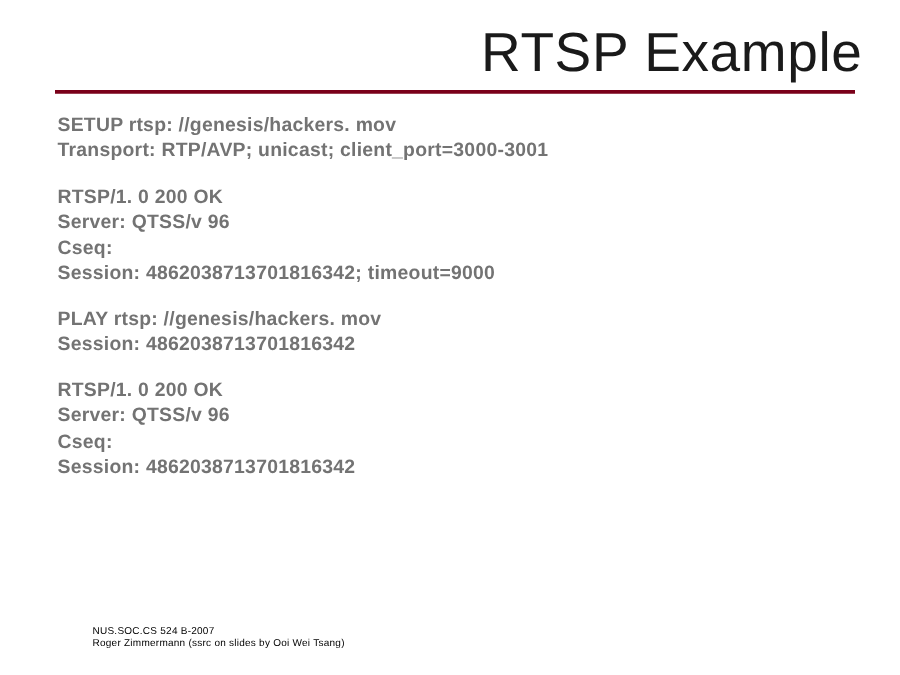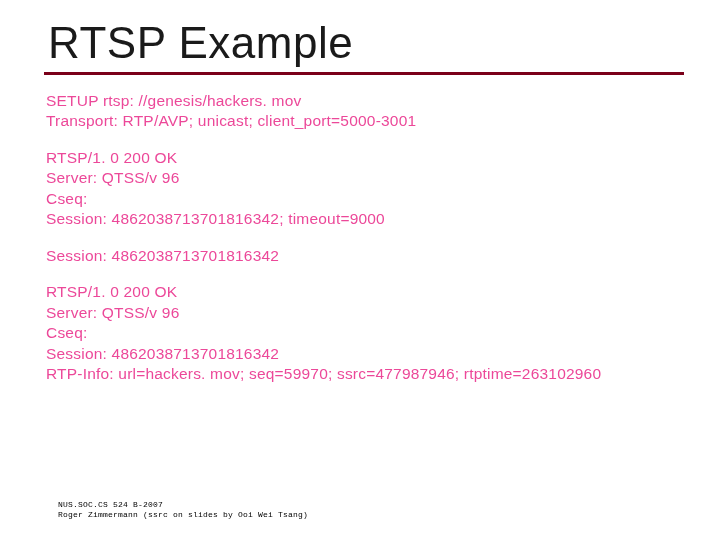--- a/index.html
+++ b/index.html
@@ -19,79 +19,80 @@
     position: relative;
   }
   .title {
     font-family: "Segoe UI Light", "Helvetica Neue Light", "Segoe UI", Arial, sans-serif;
     font-weight: 300;
     font-size: 44px;
     color: #1a1a1a;
     letter-spacing: 0.5px;
     margin: 0 0 4px 0;
     padding-left: 4px;
+    text-align: right;
   }
   .rule {
     border: none;
     border-top: 3px solid #7a0019;
     margin: 2px 0 16px 0;
     width: 640px;
   }
   .block {
     font-family: Verdana, "Segoe UI", Arial, sans-serif;
-    font-weight: 400;
+    font-weight: 700;
     font-size: 15.5px;
     line-height: 1.32;
-    color: #ec4899;
+    color: #737373;
     margin: 0 0 16px 0;
     padding-left: 2px;
     white-space: normal;
     letter-spacing: 0.2px;
   }
   .footer {
     position: absolute;
-    left: 58px;
+    left: 74px;
     bottom: 20px;
-    font-family: Liberation Mono, monospace;
+    font-family: Liberation Sans, sans-serif;
     font-size: 8px;
     line-height: 1.25;
     color: #000;
     letter-spacing: 0.2px;
   }
 </style>
 </head>
 <body>
 
 <div class="slide">
 
   <h1 class="title">RTSP Example</h1>
   <hr class="rule">
 
   <div class="block">
     <div>SETUP rtsp: //genesis/hackers. mov</div>
-    <div>Transport: RTP/AVP; unicast; client_port=5000-3001</div>
+    <div>Transport: RTP/AVP; unicast; client_port=3000-3001</div>
   </div>
 
   <div class="block">
     <div>RTSP/1. 0 200 OK</div>
     <div>Server: QTSS/v 96</div>
     <div>Cseq:</div>
     <div>Session: 4862038713701816342; timeout=9000</div>
   </div>
 
   <div class="block">
+    <div>PLAY rtsp: //genesis/hackers. mov</div>
     <div>Session: 4862038713701816342</div>
   </div>
 
   <div class="block">
     <div>RTSP/1. 0 200 OK</div>
     <div>Server: QTSS/v 96</div>
     <div>Cseq:</div>
     <div>Session: 4862038713701816342</div>
-    <div>RTP-Info: url=hackers. mov; seq=59970; ssrc=477987946; rtptime=263102960</div>
   </div>
 
   <div class="footer">
     <div>NUS.SOC.CS 524 B-2007</div>
     <div>Roger Zimmermann (ssrc on slides by Ooi Wei Tsang)</div>
   </div>
 
 </div>
 
 </body></html>

